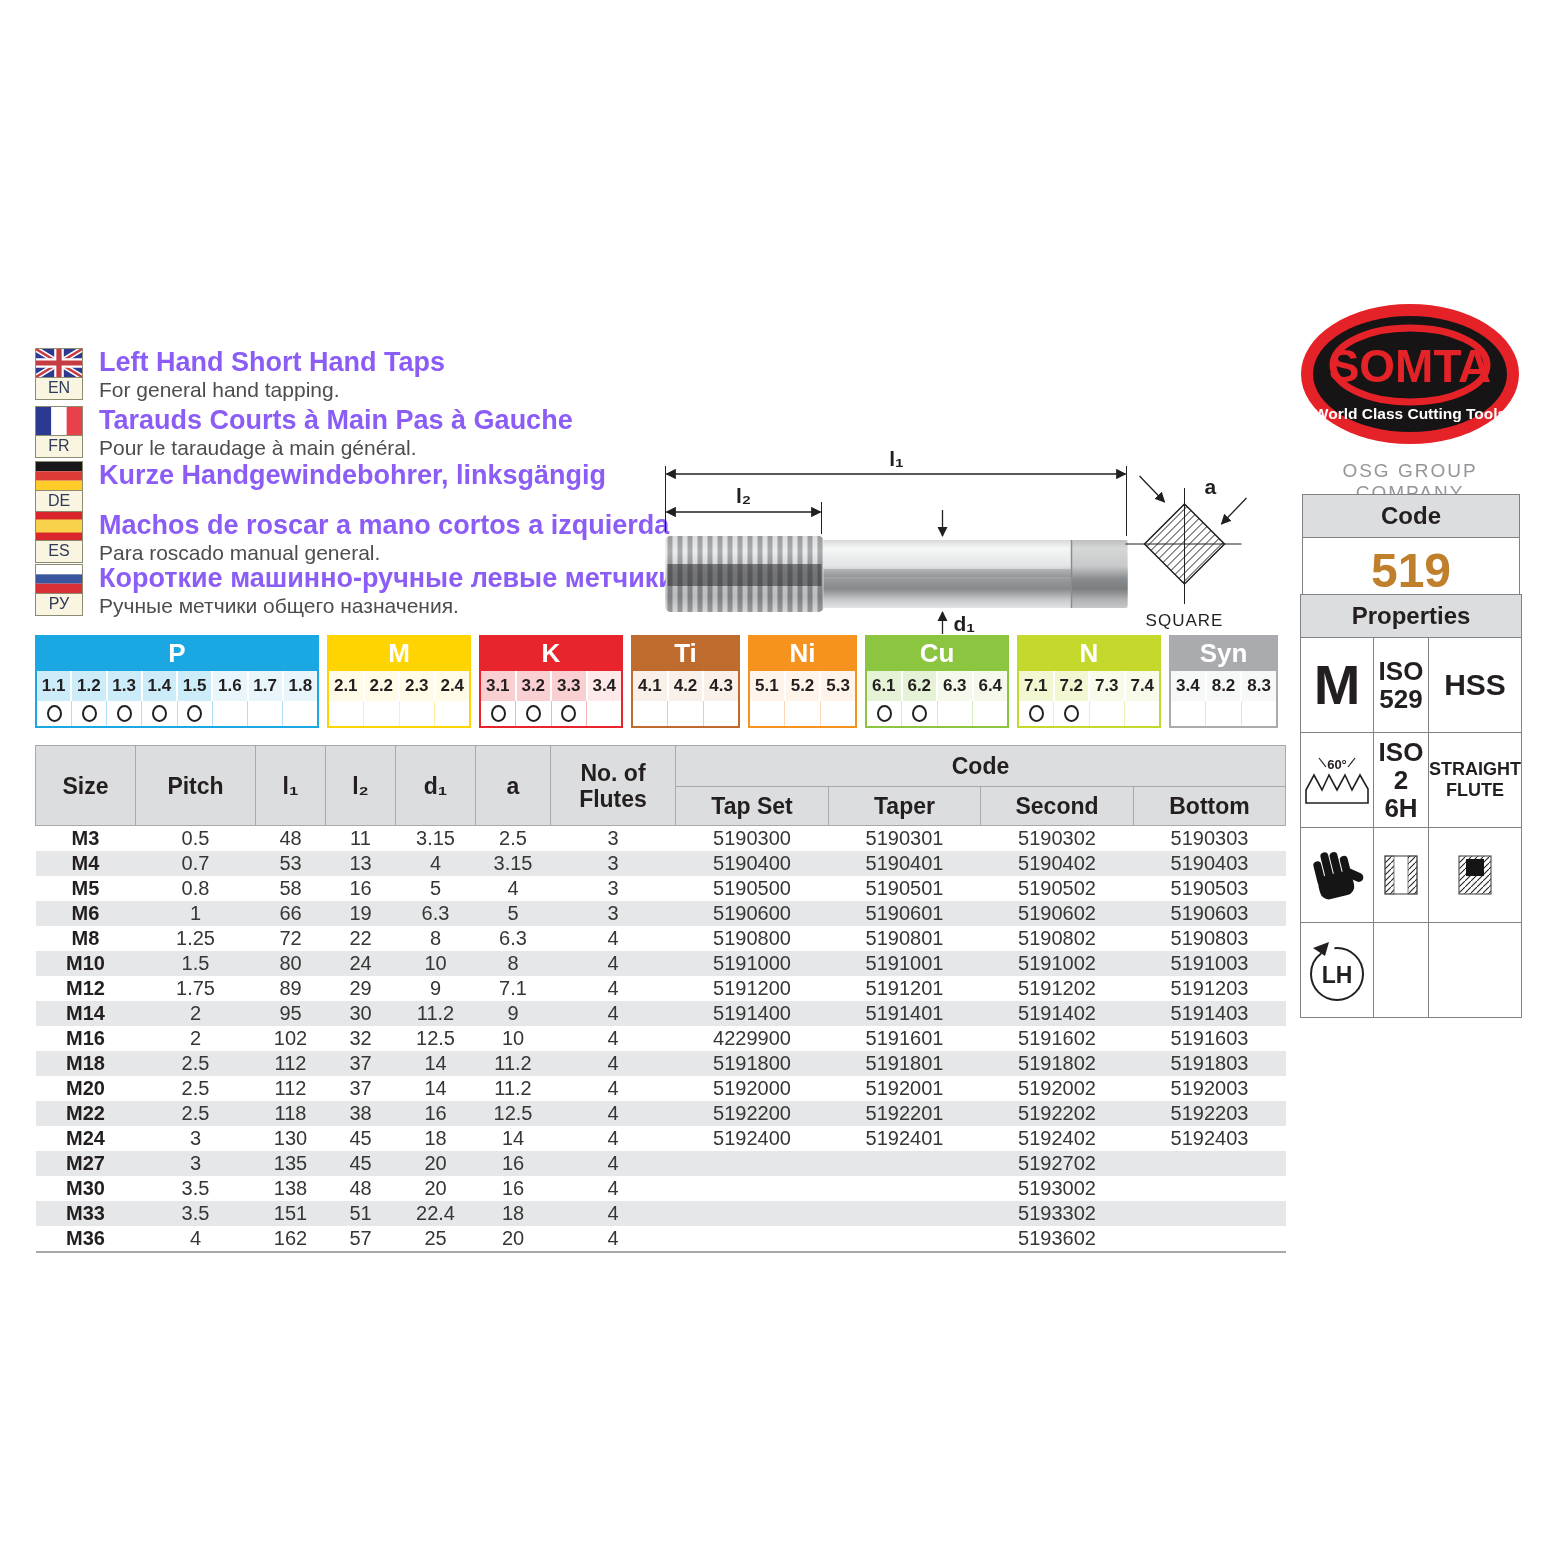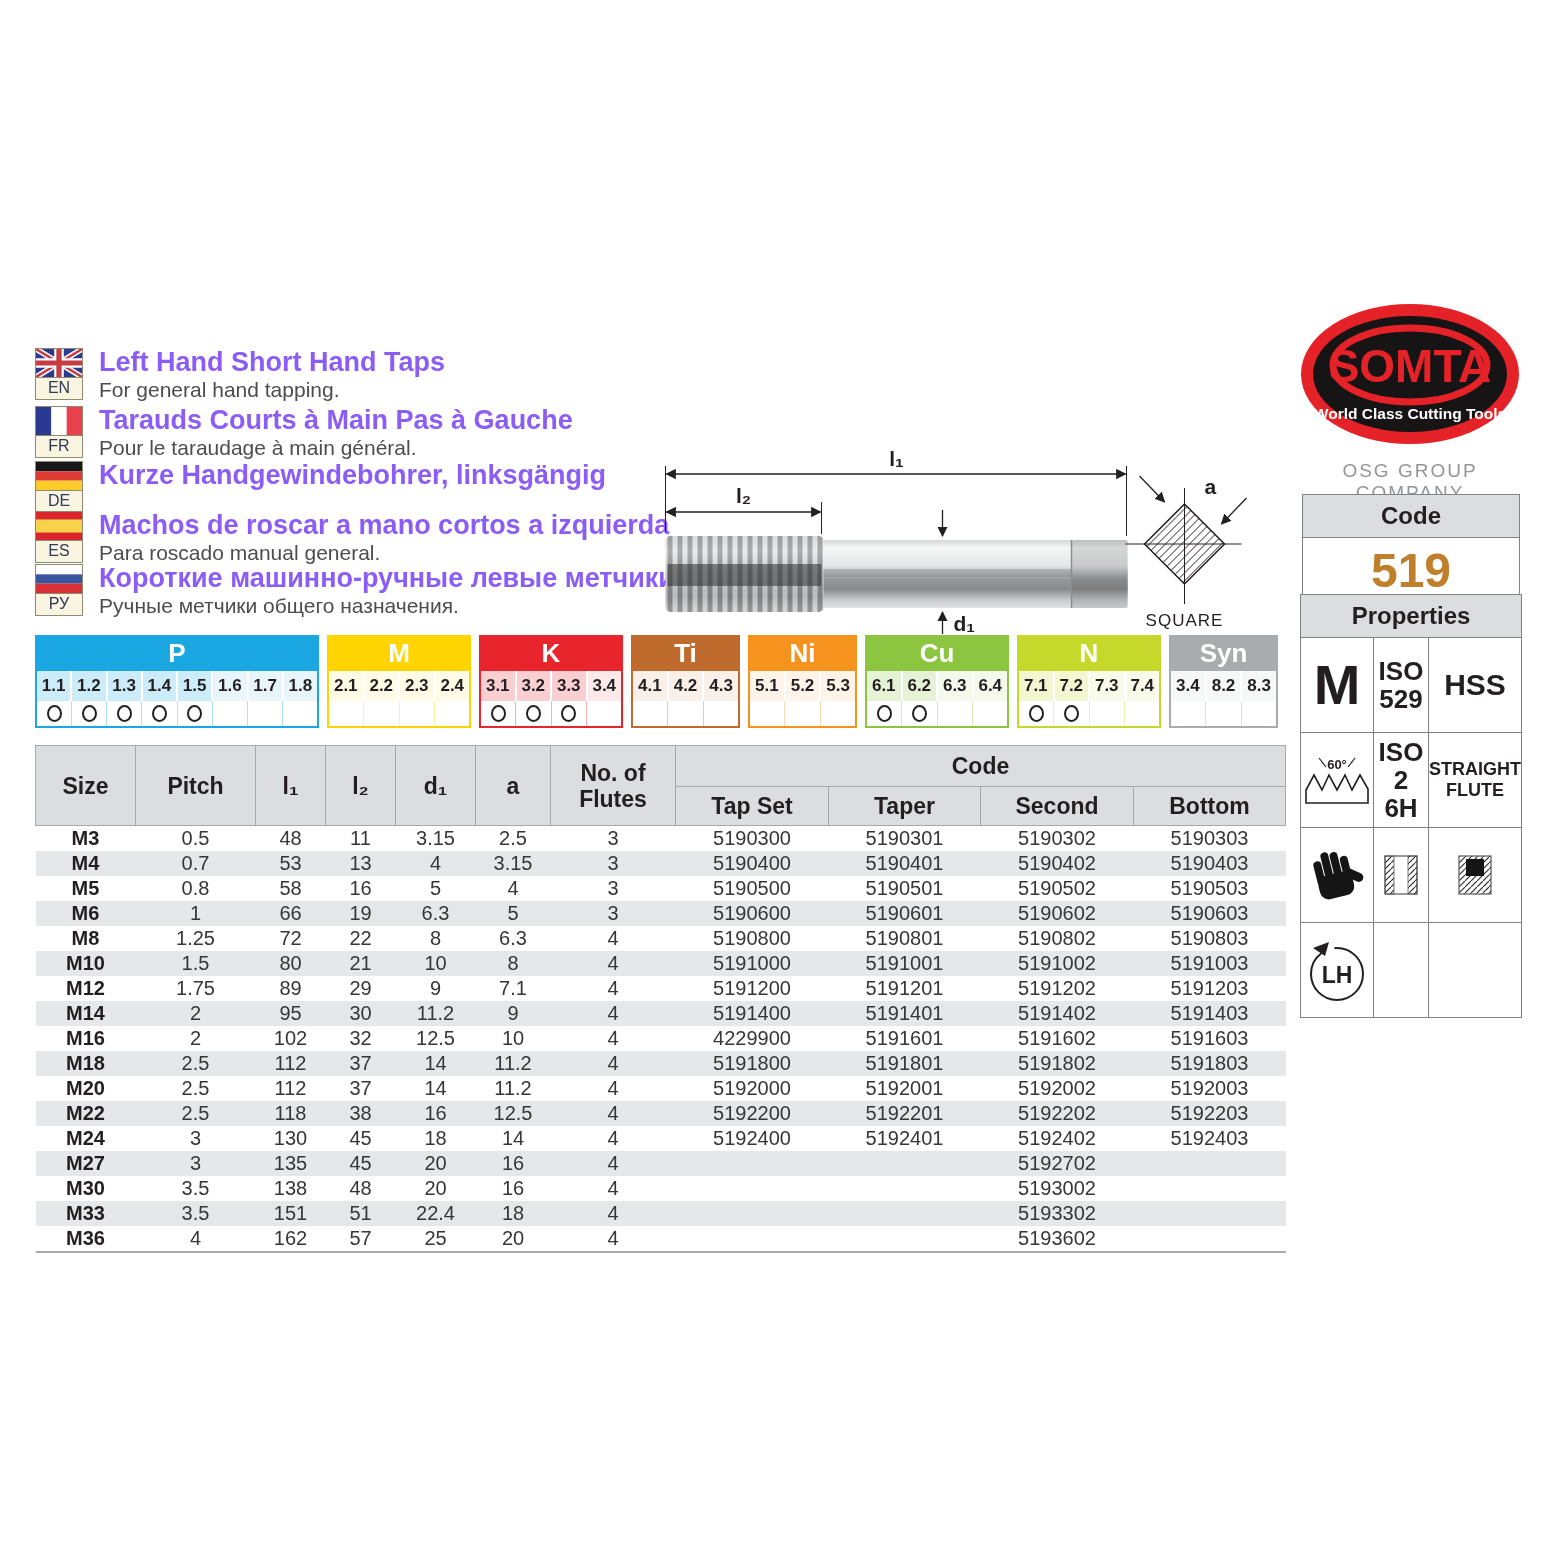--- a/index.html
+++ b/index.html
@@ -490,21 +490,21 @@
           <td class="">4</td>
           <td class="">5190800</td>
           <td class="">5190801</td>
           <td class="">5190802</td>
           <td class="">5190803</td>
         </tr>
         <tr class="alt">
           <td class="size">M10</td>
           <td class="">1.5</td>
           <td class="">80</td>
-          <td class="">21</td>
+          <td class="">24</td>
           <td class="">10</td>
           <td class="">8</td>
           <td class="">4</td>
           <td class="">5191000</td>
           <td class="">5191001</td>
           <td class="">5191002</td>
           <td class="">5191003</td>
         </tr>
         <tr class="">
           <td class="size">M12</td>

